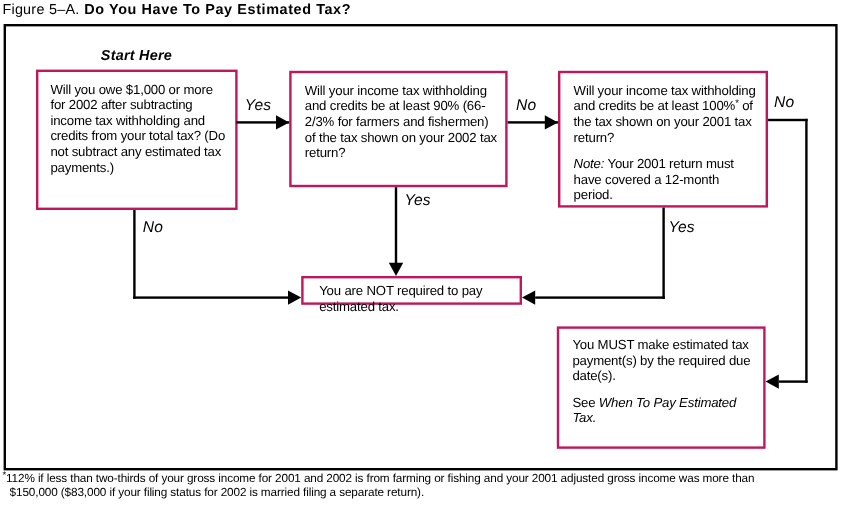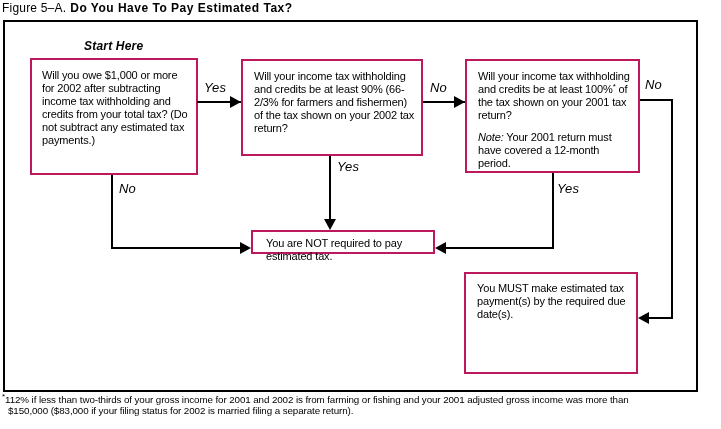--- a/index.html
+++ b/index.html
@@ -66,20 +66,21 @@
     <div><span>Will your income tax withholding and credits be at least 100%</span><sup>*</sup><span> of the tax shown on your 2001 tax return?</span></div>
     <div class="para2"><i>Note:</i><span> Your 2001 return must have covered a 12-month period.</span></div>
   </div>
 
   <div class="fbox box-not">
     <span>You are NOT required to pay estimated tax.</span>
   </div>
 
   <div class="fbox box-must">
     <div>You MUST make estimated tax payment(s) by the required due date(s).</div>
+    <div class="para2"><span>See </span><i>When To Pay Estimated Tax.</i></div>
   </div>
 
   <div class="cline" style="left:197px; top:101px; width:44px; height:2px;"></div>
   <div class="arrow right" style="left:230px; top:96px;"></div>
   <div class="clabel" style="left:204px; top:80px;">Yes</div>
 
   <div class="cline" style="left:423px; top:101px; width:42px; height:2px;"></div>
   <div class="arrow right" style="left:454px; top:96px;"></div>
   <div class="clabel" style="left:430px; top:80px;">No</div>
 

